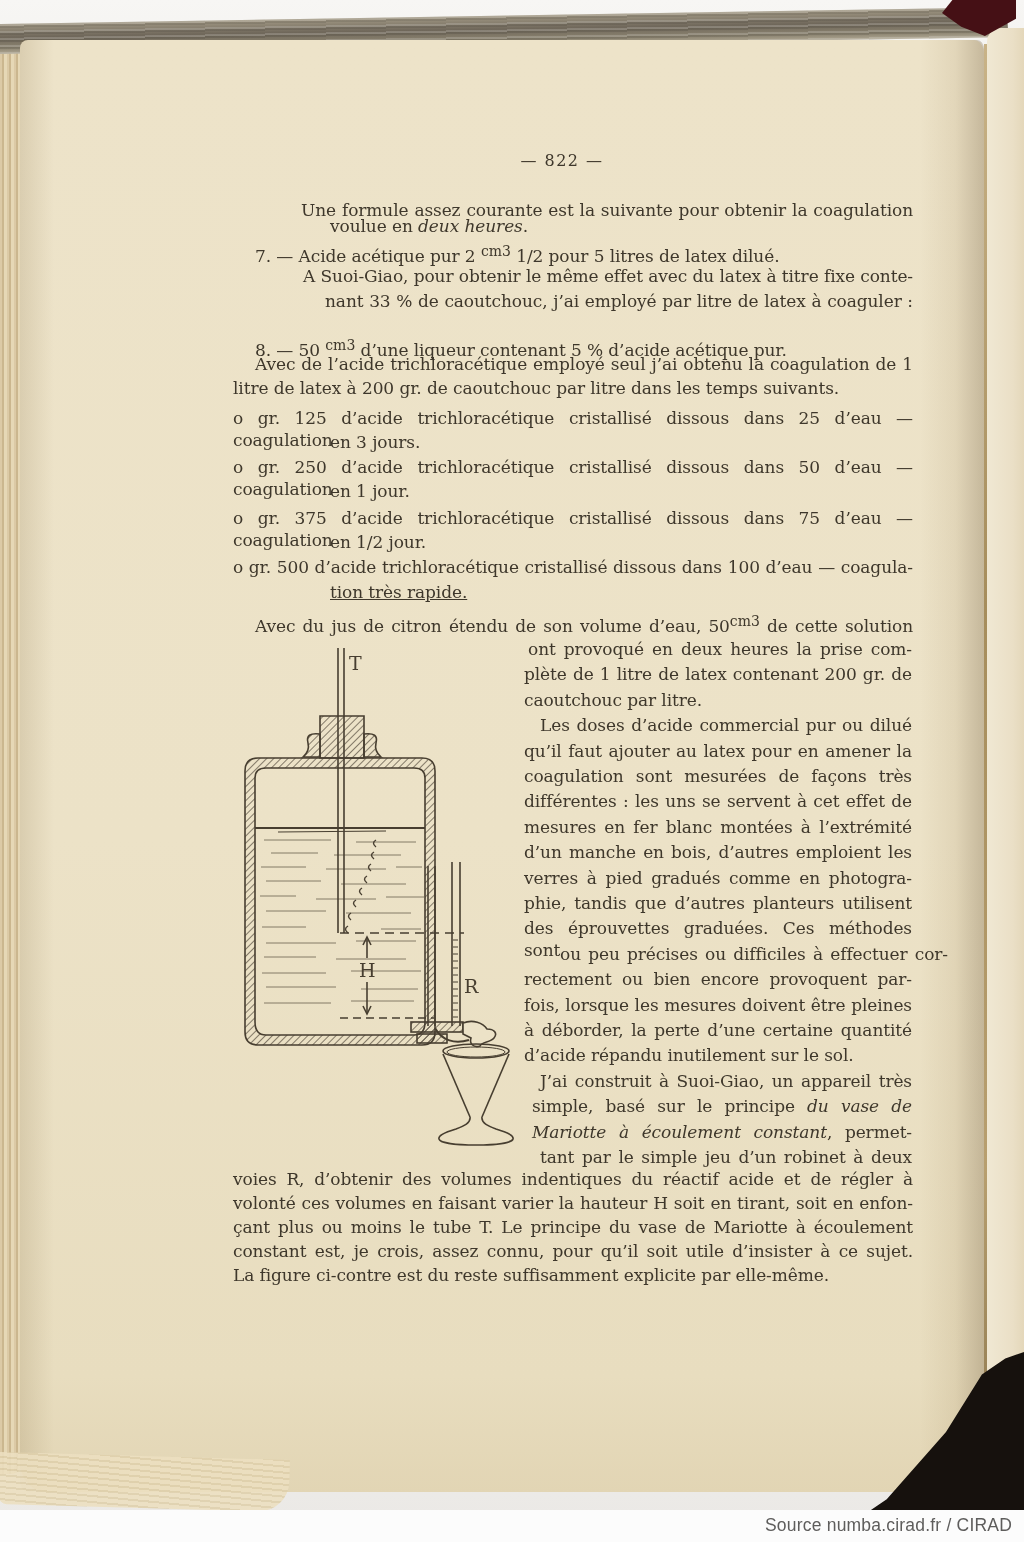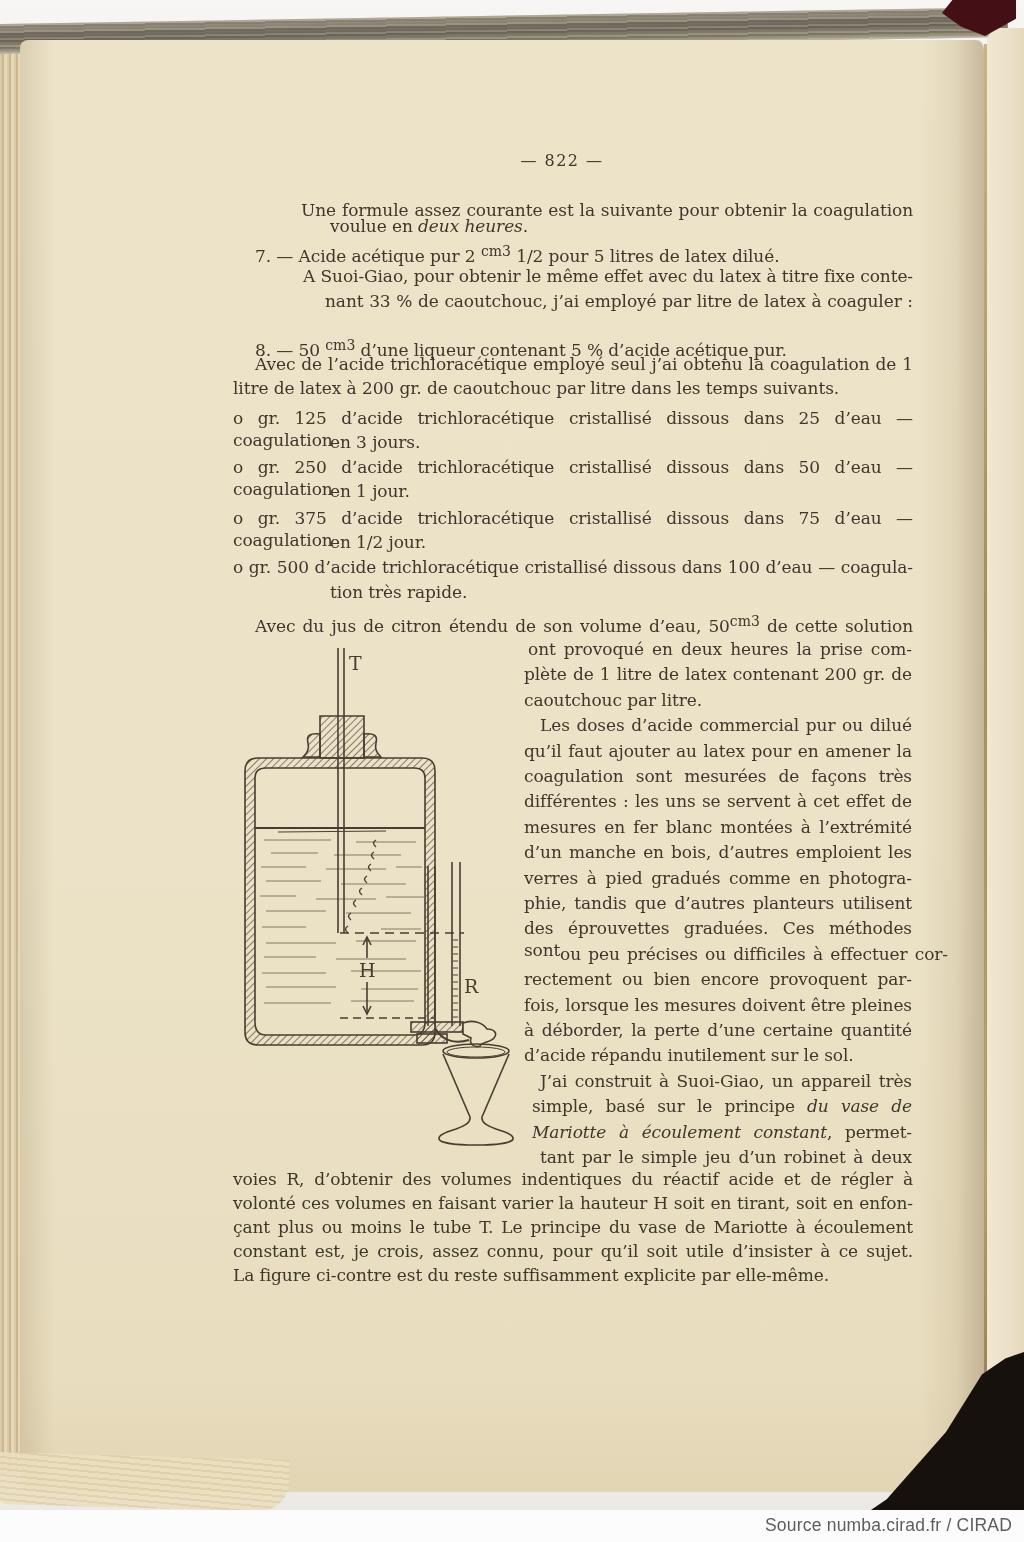--- a/index.html
+++ b/index.html
@@ -81,21 +81,21 @@
     <div>
         <div class="tl j" style="left: 255px; top: 353px; width: 658px;"><span>Avec de l’acide trichloracétique employé seul j’ai obtenu la coagulation de 1</span></div>
         <div class="tl" style="left: 233px; top: 377px;"><span>litre de latex à 200 gr. de caoutchouc par litre dans les temps suivants.</span></div>
         <div class="tl j" style="left: 233px; top: 407px; width: 680px;"><span>o gr. 125 d’acide trichloracétique cristallisé dissous dans 25 d’eau — coagulation</span></div>
         <div class="tl" style="left: 330px; top: 431px;"><span>en 3 jours.</span></div>
         <div class="tl j" style="left: 233px; top: 456px; width: 680px;"><span>o gr. 250 d’acide trichloracétique cristallisé dissous dans 50 d’eau — coagulation</span></div>
         <div class="tl" style="left: 330px; top: 480px;"><span>en 1 jour.</span></div>
         <div class="tl j" style="left: 233px; top: 507px; width: 680px;"><span>o gr. 375 d’acide trichloracétique cristallisé dissous dans 75 d’eau — coagulation</span></div>
         <div class="tl" style="left: 330px; top: 531px;"><span>en 1/2 jour.</span></div>
         <div class="tl j" style="left: 233px; top: 556px; width: 680px;"><span>o gr. 500 d’acide trichloracétique cristallisé dissous dans 100 d’eau — coagula-</span></div>
-        <div class="tl" style="left: 330px; top: 581px;"><span>tion très rapide.</span></div>
+        <div class="tl" style="left: 330px; top: 581px; text-decoration: underline;"><span>tion très rapide.</span></div>
         <div class="tl j" style="left: 255px; top: 610px; width: 658px;"><span>Avec du jus de citron étendu de son volume d’eau, 50</span><sup>cm3</sup><span> de cette solution</span></div>
       </div>
     <div>
         <div class="tl j" style="left: 528px; top: 638px; width: 384px;"><span>ont provoqué en deux heures la prise com-</span></div>
         <div class="tl j" style="left: 524px; top: 663px; width: 388px;"><span>plète de 1 litre de latex contenant 200 gr. de</span></div>
         <div class="tl" style="left: 524px; top: 689px;"><span>caoutchouc par litre.</span></div>
         <div class="tl j" style="left: 540px; top: 714px; width: 372px;"><span>Les doses d’acide commercial pur ou dilué</span></div>
         <div class="tl j" style="left: 524px; top: 740px; width: 388px;"><span>qu’il faut ajouter au latex pour en amener la</span></div>
         <div class="tl j" style="left: 524px; top: 765px; width: 388px;"><span>coagulation sont mesurées de façons très</span></div>
         <div class="tl j" style="left: 524px; top: 790px; width: 388px;"><span>différentes : les uns se servent à cet effet de</span></div>

